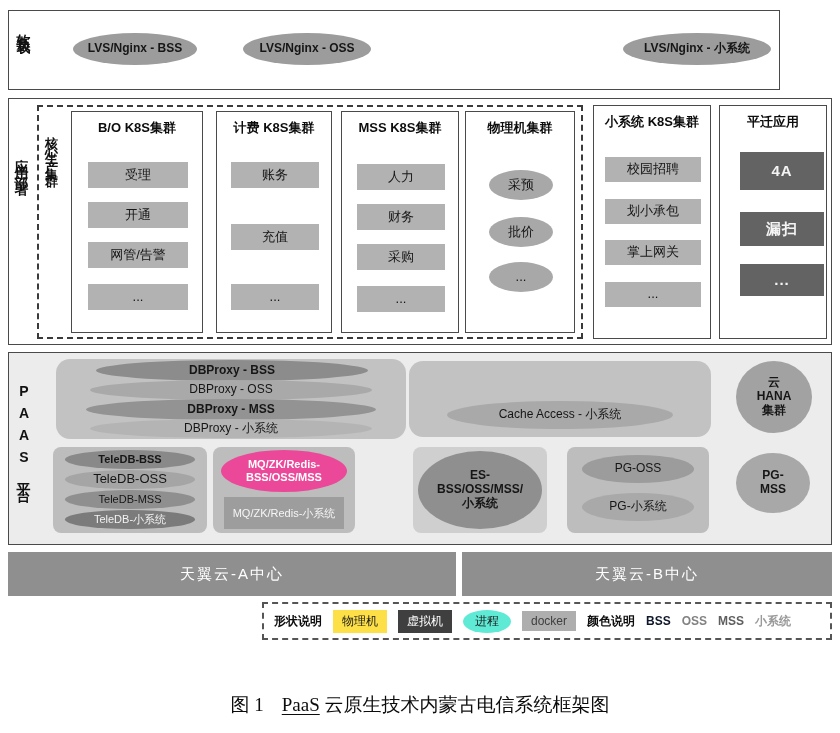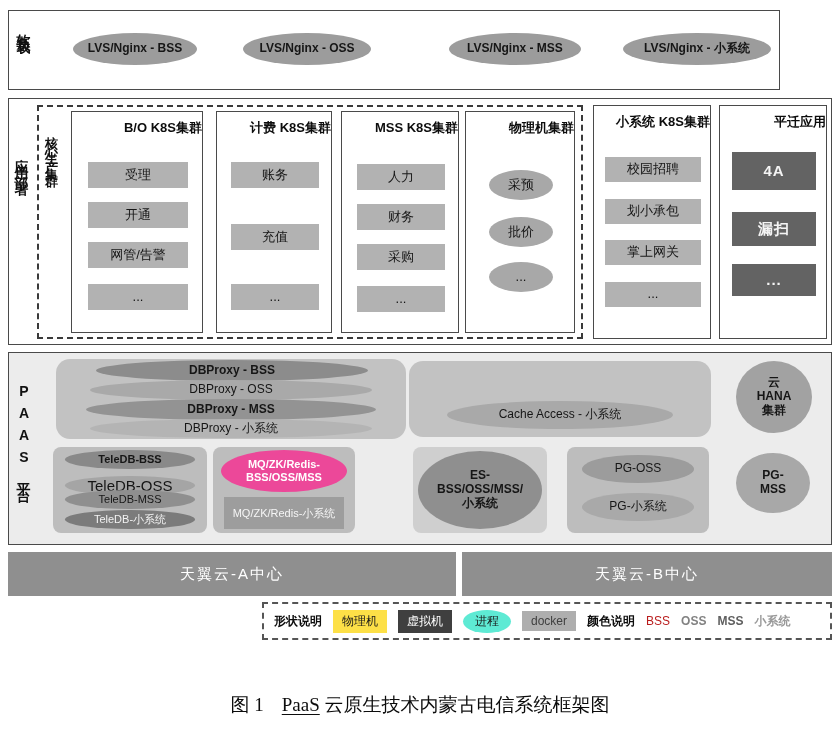--- a/index.html
+++ b/index.html
@@ -14,69 +14,68 @@
   .vlabel {
     position:absolute; writing-mode:vertical-rl; text-orientation:upright;
     font-weight:bold; font-size:14px; color:#111; line-height:1;
   }
   .ell {
     position:absolute; border-radius:50%; display:flex; align-items:center; justify-content:center;
     text-align:center; color:#161616; line-height:1.15;
   }
   .node { background:#9c9c9c; font-weight:bold; font-size:12px; }
   .col { position:absolute; border:1px solid #4a4a4a; background:#fff; }
-  .col-title { text-align:right; font-weight:bold; font-size:13px; padding-top:7px; color:#0d0d0d; }
+  .col-title { text-align:center; font-weight:bold; font-size:13px; padding-top:7px; color:#0d0d0d; }
   .item {
     position:absolute; background:#b2b2b2; display:flex; align-items:center; justify-content:center;
     font-size:13px; color:#161616; text-align:center; line-height:1.1;
   }
   .item.dark { background:#636363; color:#f4f4f4; font-weight:bold; }
-  .item.big { font-size:15px; letter-spacing:1px; }
+  .item.big { font-size:15px; letter-spacing:1px;margin-left:8px; }
   .grp { position:absolute; background:#c2c2c2; border-radius:14px; }
   .grp.sq { border-radius:8px; background:#bdbdbd; }
   .bar {
     position:absolute; background:#8f8f8f; color:#ffffff; display:flex; align-items:center;
     justify-content:center; font-size:15px; letter-spacing:2px;
   }
   .dashed { position:absolute; border:2px dashed #3a3a3a; }
   .pre { white-space:pre-line; }
   .b { font-weight:bold; }
 
   .legend {
     position:absolute; border:2px dashed #555; display:flex; align-items:center;
     padding:0 10px; gap:11px; font-size:12px; background:#fff;
   }
   .chip { padding:3px 9px; font-size:12px; white-space:nowrap; }
   .chip-light { background:#fde047; color:#1a1a1a; }
   .chip-dark  { background:#3f3f3f; color:#ffffff; }
   .chip-ell   { background:#5eead4; border-radius:50%; padding:3px 12px; }
   .chip-gray  { background:#aeaeae; color:#404040; }
   .lg-label { font-weight:bold; color:#0d0d0d; white-space:nowrap; }
-  .c-bss { color:#b91c1c; font-weight:400; }
+  .c-bss { color:#0f172a; font-weight:700; }
   .c-oss { color:#828282; font-weight:600; }
   .c-mss { color:#5f5f5f; font-weight:600; }
   .c-xs  { color:#9a9a9a; font-weight:600; }
 
   .caption {
     position:absolute; left:0; top:692px; width:840px; text-align:center;
     font-family:"Liberation Serif","DejaVu Serif",serif; font-size:19px; color:#0c0c0c;
   }
   .caption .u { text-decoration:underline; text-underline-offset:3px; }
   .caption .gap { display:inline-block; width:18px; }
 </style>
 </head>
 <body>
 
 <div class="stage">
 
   <div class="sec" style="left:8px;top:10px;width:772px;height:80px">
     <div class="vlabel" style="left:8px;top:12px;letter-spacing:3px">软负载</div>
     <div class="ell node" style="left:64px;top:22px;width:124px;height:32px">LVS/Nginx - BSS</div>
     <div class="ell node" style="left:234px;top:22px;width:128px;height:32px">LVS/Nginx - OSS</div>
-    <div class="ell node" style="left:440px;top:22px;width:132px;height:32px">LVS/Nginx - MSS</div>
     <div class="ell node" style="left:614px;top:22px;width:148px;height:32px">LVS/Nginx - 小系统</div>
   </div>
 
   <div class="sec" style="left:8px;top:98px;width:824px;height:247px">
     <div class="vlabel" style="left:6px;top:48px;letter-spacing:8px">应用部署</div>
 
     <div class="dashed" style="left:28px;top:6px;width:546px;height:234px"></div>
     <div class="vlabel" style="left:36px;top:26px;font-size:13px;letter-spacing:8px">核心生产集群</div>
 
     <div class="col" style="left:62px;top:12px;width:132px;height:222px">
@@ -138,21 +137,21 @@
     <div class="grp" style="left:400px;top:8px;width:302px;height:76px">
       <div class="ell" style="left:38px;top:40px;width:226px;height:28px;background:#a9a9a9;font-size:12px">Cache Access - 小系统</div>
     </div>
 
     <div class="ell b pre" style="left:727px;top:8px;width:76px;height:72px;background:#a2a2a2;font-size:12px">云
 HANA
 集群</div>
 
     <div class="grp sq" style="left:44px;top:94px;width:154px;height:86px">
       <div class="ell b" style="left:12px;top:3px;width:130px;height:19px;background:#898989;font-size:11px">TeleDB-BSS</div>
-      <div class="ell" style="left:12px;top:29px;width:130px;height:19px;background:#a5a5a5;font-size:15px">TeleDB-OSS</div>
+      <div class="ell" style="left:12px;top:23px;width:130px;height:19px;background:#a5a5a5;font-size:13px">TeleDB-OSS</div>
       <div class="ell" style="left:12px;top:43px;width:130px;height:19px;background:#8f8f8f;font-size:11px">TeleDB-MSS</div>
       <div class="ell" style="left:12px;top:63px;width:130px;height:19px;background:#7b7b7b;font-size:11px;color:#f2f2f2">TeleDB-小系统</div>
     </div>
 
     <div class="grp sq" style="left:204px;top:94px;width:142px;height:86px">
       <div class="ell b pre" style="left:8px;top:3px;width:126px;height:42px;background:#ec4899;color:#ffffff;font-size:11px">MQ/ZK/Redis-
 BSS/OSS/MSS</div>
       <div class="item" style="left:11px;top:50px;width:120px;height:32px;background:#9d9d9d;color:#f5f5f5;font-size:11px">MQ/ZK/Redis-小系统</div>
     </div>
 

